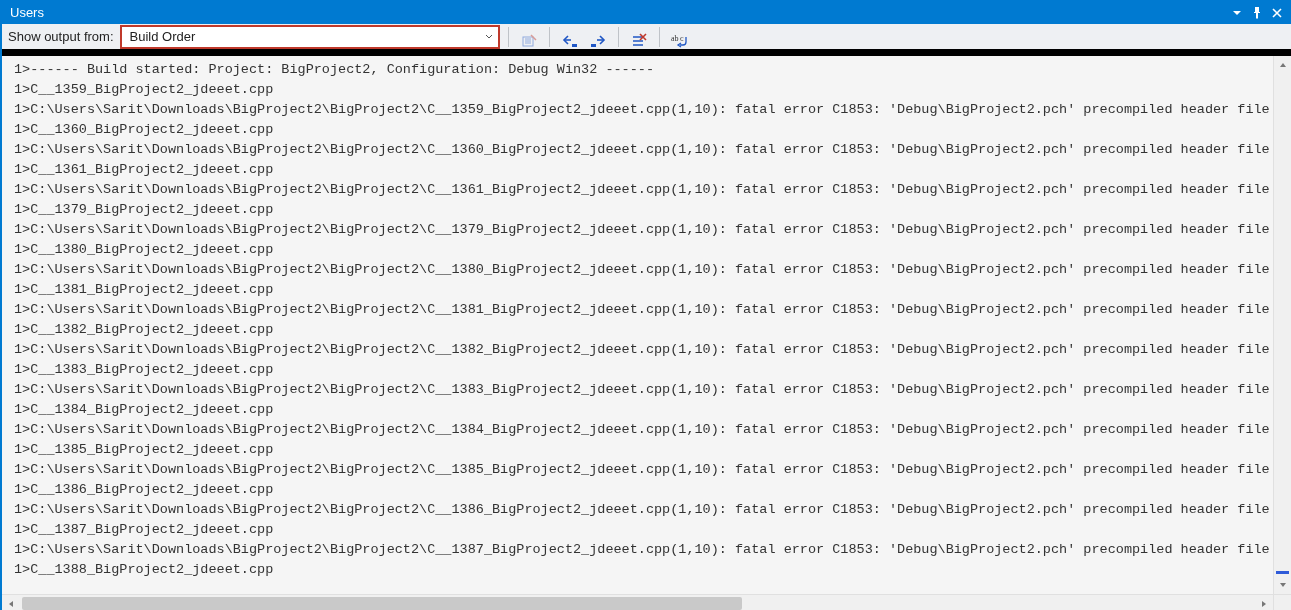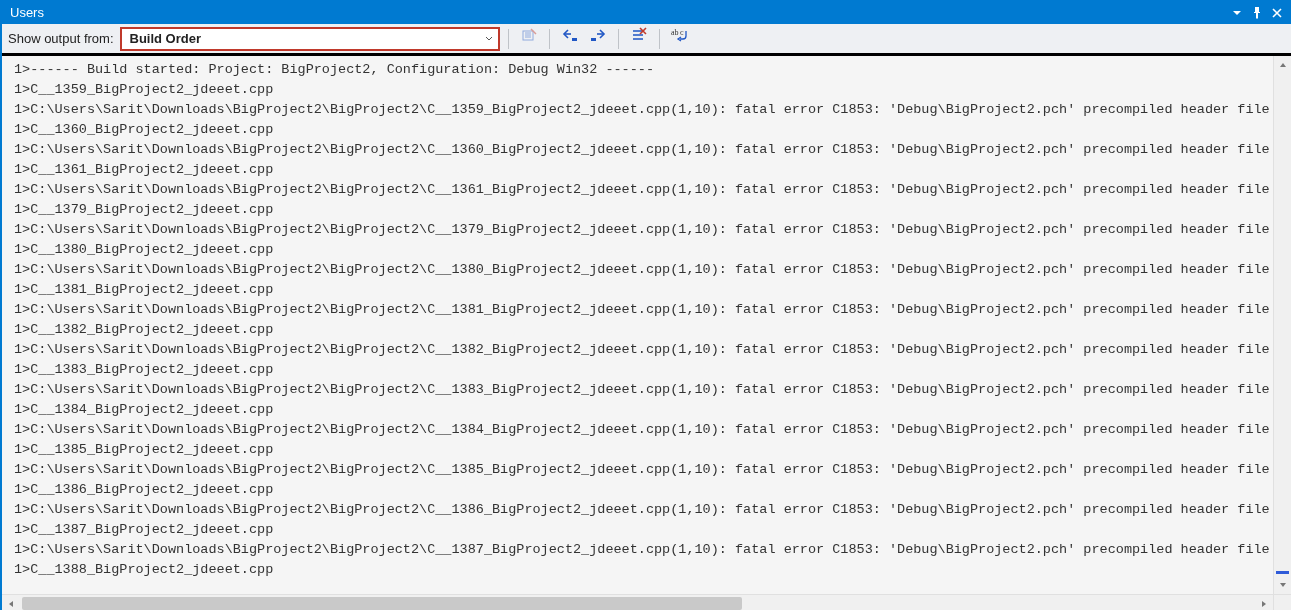--- a/index.html
+++ b/index.html
@@ -41,21 +41,21 @@
     cursor: pointer;
   }
   .titlebar .win-btn svg { display:block; }
 
   
   .toolbar {
     display: flex;
     align-items: center;
     height: 32px;
     background: #eef0f3;
-    border-bottom: 3px solid #000000;
+    border-bottom: 7px solid #000000;
     padding: 0 6px;
     gap: 4px;
   }
   .toolbar-label {
     color: #222;
     margin-right: 2px;
     font-size: 13px;
     white-space: nowrap;
   }
   .combo {
@@ -63,37 +63,36 @@
     align-items: center;
     height: 24px;
     width: 380px;
     background: #ffffff;
     border: 2px solid #c0392b;
     padding: 0 4px 0 8px;
     font-size: 13px;
     color: #222;
     cursor: pointer;
     justify-content: space-between;
-    font-weight: bold;
   }
   .combo .caret {
     width: 10px; height:10px;
     display:flex;align-items:center;justify-content:center;
   }
   .toolbar-sep {
     width: 1px;
     height: 20px;
     background: #bfc3c8;
     margin: 0 4px;
   }
   .tbtn {
     width: 24px;
     height: 24px;
     display: flex;
-    align-items: flex-start;
+    align-items: flex-end;
     justify-content: center;
     border-radius: 2px;
     cursor: pointer;
   }
   .tbtn.disabled { opacity: .45; cursor: default; }
   .tbtn svg { display:block; }
 
   
   .content-wrap {
     position: relative;

